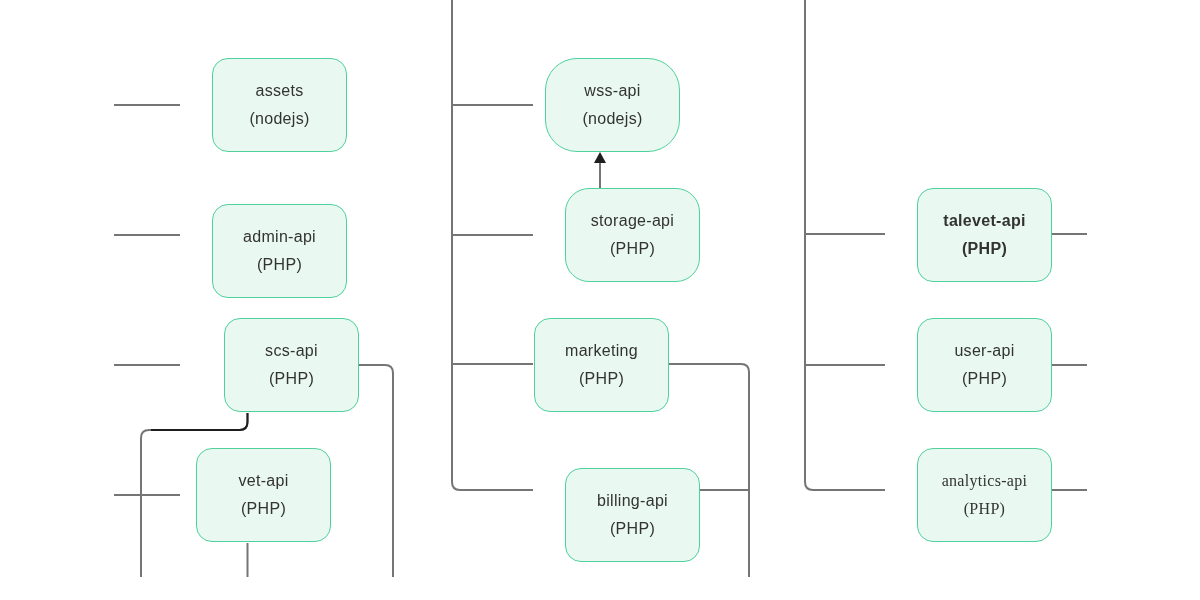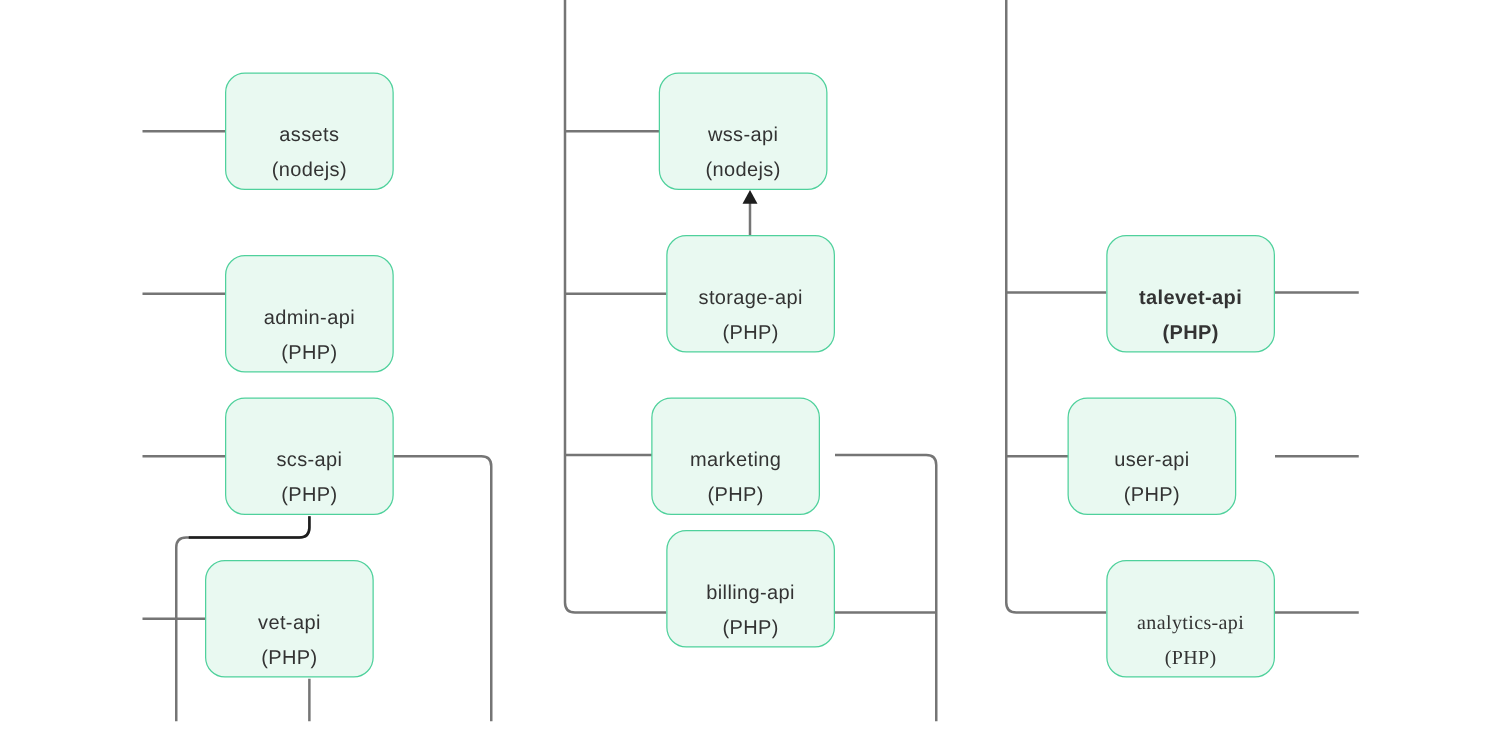--- a/index.html
+++ b/index.html
@@ -39,27 +39,28 @@
     position: absolute;
     width: 135px;
     height: 94px;
     box-sizing: border-box;
     background: var(--node-fill, #e9f9f1);
     border: 1.5px solid var(--node-border, #4fd19c);
     border-radius: 16px;
     display: flex;
     flex-direction: column;
     align-items: center;
-    justify-content: flex-end;
+    justify-content: center;
     gap: 0px;
     color: var(--text, #333333);
     font-size: 16px;
     font-weight: 500;
     letter-spacing: 0.3px;
     cursor: default;
+    margin-left: 32px;
   }
   .node .line {
     line-height: 28px;
     white-space: nowrap;
   }
 </style>
 </head>
 <body>
 
 <div class="canvas">
@@ -98,51 +99,51 @@
   </svg>
 
   <div class="node" style="left:180px; top:58px;">
     <div class="line">assets</div>
     <div class="line">(nodejs)</div>
   </div>
   <div class="node" style="left:180px; top:204px;">
     <div class="line">admin-api</div>
     <div class="line">(PHP)</div>
   </div>
-  <div class="node" style="left:180px; top:318px;">
+  <div class="node" style="left:192px; top:318px;">
     <div class="line">scs-api</div>
     <div class="line">(PHP)</div>
   </div>
   <div class="node" style="left:164px; top:448px;">
     <div class="line">vet-api</div>
     <div class="line">(PHP)</div>
   </div>
 
-  <div class="node" style="left:527px; top:58px;">
+  <div class="node" style="left:513px; top:58px;border-radius:32px;">
     <div class="line">wss-api</div>
     <div class="line">(nodejs)</div>
   </div>
-  <div class="node" style="left:533px; top:188px;">
+  <div class="node" style="left:533px; top:188px;border-radius:24px;">
     <div class="line">storage-api</div>
     <div class="line">(PHP)</div>
   </div>
-  <div class="node" style="left:521px; top:318px;">
+  <div class="node" style="left:502px; top:318px;">
     <div class="line">marketing</div>
     <div class="line">(PHP)</div>
   </div>
-  <div class="node" style="left:533px; top:424px;">
+  <div class="node" style="left:533px; top:468px;">
     <div class="line">billing-api</div>
     <div class="line">(PHP)</div>
   </div>
 
   <div class="node" style="left:885px; top:188px;font-weight:bold;">
     <div class="line">talevet-api</div>
     <div class="line">(PHP)</div>
   </div>
-  <div class="node" style="left:854px; top:318px;">
+  <div class="node" style="left:885px; top:318px;">
     <div class="line">user-api</div>
     <div class="line">(PHP)</div>
   </div>
   <div class="node" style="left:885px; top:448px;font-family:Liberation Serif, serif;">
     <div class="line">analytics-api</div>
     <div class="line">(PHP)</div>
   </div>
 
 </div>
 

